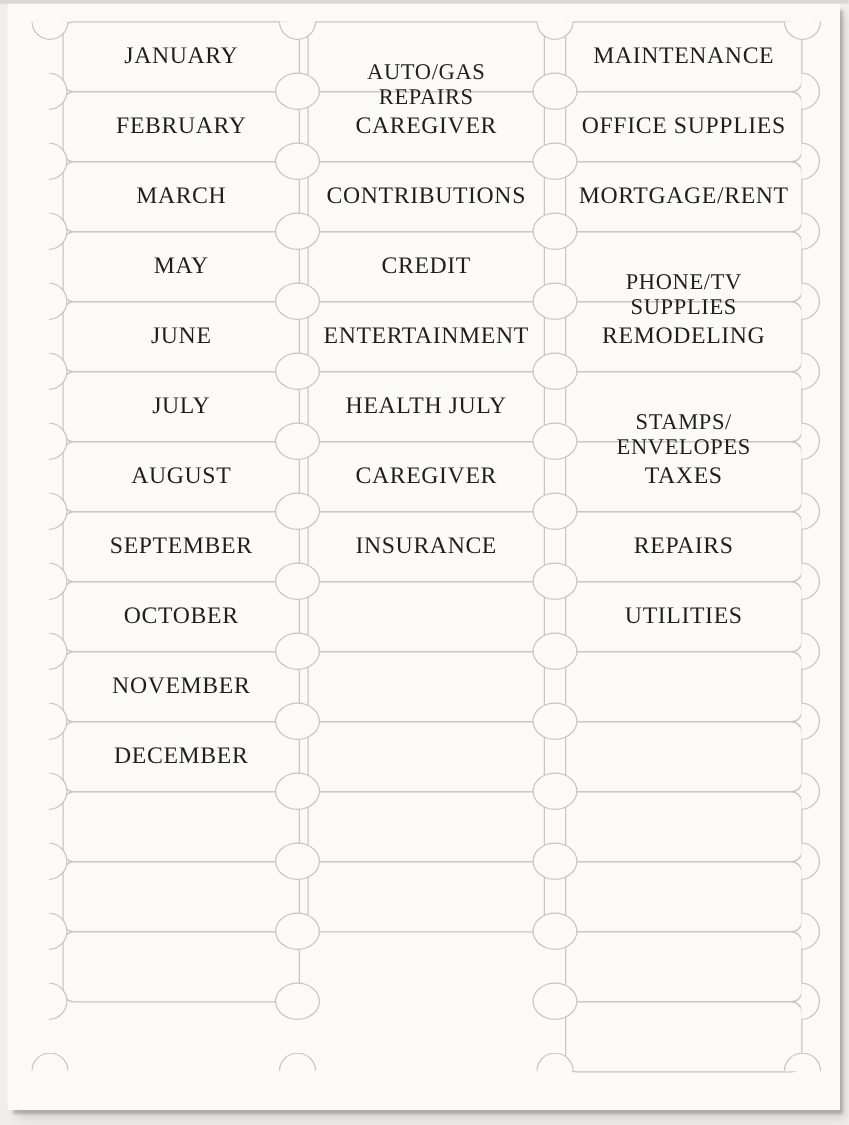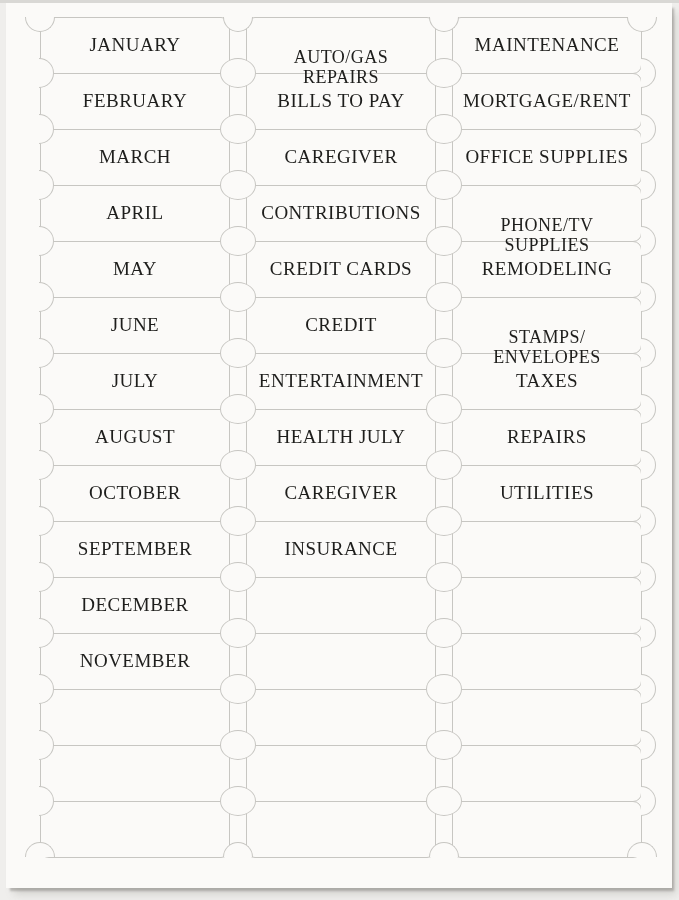--- a/index.html
+++ b/index.html
@@ -72,83 +72,74 @@
     border-radius:15px 15px 0 0 / 15px 15px 0 0;
   }
 </style>
 </head>
 <body>
 
 <div class="page">
   <div class="top-shade"></div>
   <div class="sheet">
     <div id="tab-grid">
-        <div class="col" style="left: 34px;">
+        <div class="col" style="left: 44px;">
           <div class="tab">
             <span class="tab-text">JANUARY</span>
           </div>
           <div class="tab">
             <span class="tab-text">FEBRUARY</span>
           </div>
           <div class="tab">
             <span class="tab-text">MARCH</span>
           </div>
           <div class="tab">
-            <span class="tab-text">APRIL</span>
-          </div>
-          <div class="tab">
             <span class="tab-text">MAY</span>
           </div>
           <div class="tab">
             <span class="tab-text">JUNE</span>
           </div>
           <div class="tab">
             <span class="tab-text">JULY</span>
           </div>
           <div class="tab">
             <span class="tab-text">AUGUST</span>
           </div>
           <div class="tab">
+            <span class="tab-text">SEPTEMBER</span>
+          </div>
+          <div class="tab">
             <span class="tab-text">OCTOBER</span>
           </div>
           <div class="tab">
-            <span class="tab-text">SEPTEMBER</span>
+            <span class="tab-text">NOVEMBER</span>
           </div>
           <div class="tab">
             <span class="tab-text">DECEMBER</span>
-          </div>
-          <div class="tab">
-            <span class="tab-text">NOVEMBER</span>
           </div>
           <div class="tab">
             <span class="tab-text"></span>
           </div>
           <div class="tab">
             <span class="tab-text"></span>
           </div>
           <div class="tab">
             <span class="tab-text"></span>
           </div>
         </div>
         <div class="col" style="left: 240px;">
           <div class="tab">
             <span class="tab-text two-line">AUTO/GAS
 REPAIRS</span>
           </div>
           <div class="tab">
-            <span class="tab-text">BILLS TO PAY</span>
-          </div>
-          <div class="tab">
             <span class="tab-text">CAREGIVER</span>
           </div>
           <div class="tab">
             <span class="tab-text">CONTRIBUTIONS</span>
-          </div>
-          <div class="tab">
-            <span class="tab-text">CREDIT CARDS</span>
           </div>
           <div class="tab">
             <span class="tab-text">CREDIT</span>
           </div>
           <div class="tab">
             <span class="tab-text">ENTERTAINMENT</span>
           </div>
           <div class="tab">
             <span class="tab-text">HEALTH JULY</span>
           </div>
@@ -172,24 +163,24 @@
           </div>
           <div class="tab">
             <span class="tab-text"></span>
           </div>
         </div>
         <div class="col" style="left: 446px;">
           <div class="tab">
             <span class="tab-text">MAINTENANCE</span>
           </div>
           <div class="tab">
+            <span class="tab-text">OFFICE SUPPLIES</span>
+          </div>
+          <div class="tab">
             <span class="tab-text">MORTGAGE/RENT</span>
-          </div>
-          <div class="tab">
-            <span class="tab-text">OFFICE SUPPLIES</span>
           </div>
           <div class="tab">
             <span class="tab-text two-line">PHONE/TV
 SUPPLIES</span>
           </div>
           <div class="tab">
             <span class="tab-text">REMODELING</span>
           </div>
           <div class="tab">
             <span class="tab-text two-line">STAMPS/

